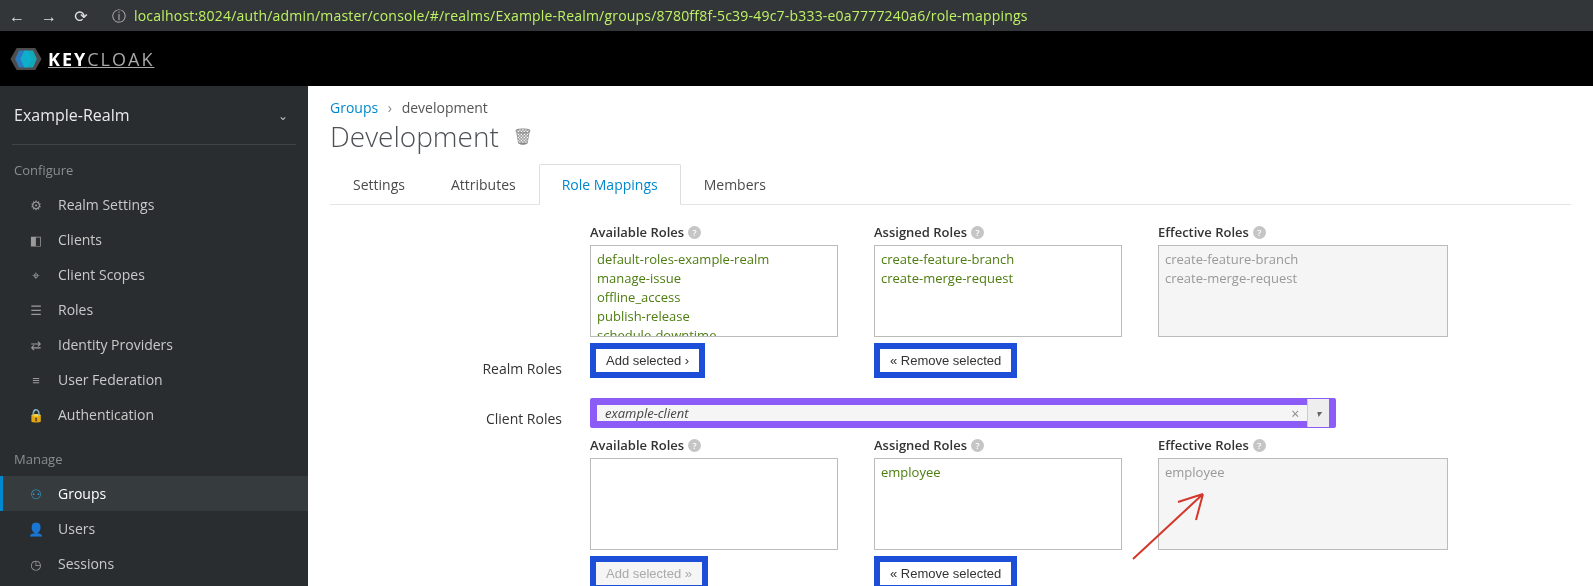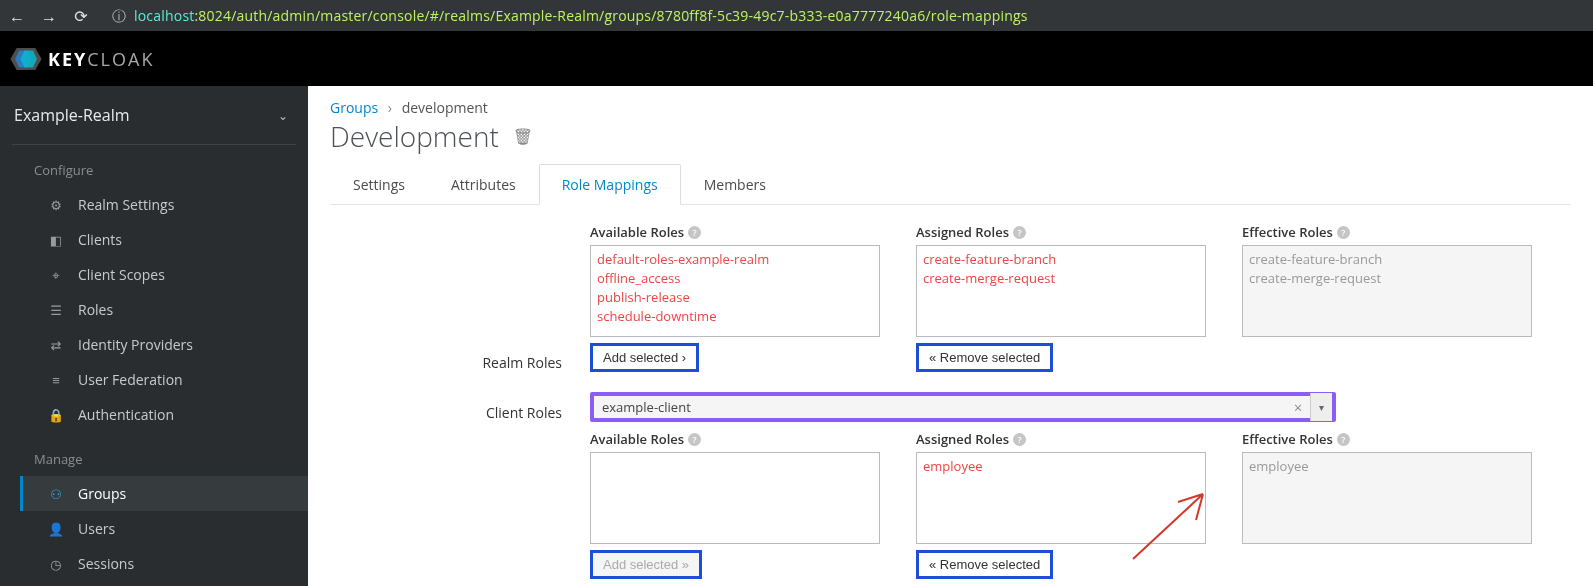--- a/index.html
+++ b/index.html
@@ -4,38 +4,38 @@
 <style>
   * { box-sizing: border-box; margin: 0; padding: 0; }
   body { font-family: "Open Sans", "Helvetica Neue", Helvetica, Arial, sans-serif; font-size: 14px; color: #333; background: #fff; width: 1593px; height: 586px; overflow: hidden; }
   
   
   .browser-bar { background: #323639; height: 31px; display: flex; align-items: center; padding: 0 8px; gap: 14px; }
   .nav-btn { color: #e0e0e0; cursor: pointer; font-size: 16px; width: 18px; text-align:center; }
   .url-area { display:flex; align-items:center; flex:1; background:transparent; color:#ccc; gap:8px; margin-left:8px;}
   .info-icon { color:#bbb; font-size:14px;}
   .url-text { color:#ddd; font-size:14px; letter-spacing:0.2px;}
-  .url-text .host { color:#5eead4; }
+  .url-text .host { color:#bef264; }
   .url-text .path { color:#bef264; }
 
   
   .top-header { background:#000; height:55px; display:flex; align-items:center; padding-left:10px;}
-  .logo-wrap { display:flex; align-items:center; gap:6px; color:#a9a9a9; font-weight:400; font-size:18px; letter-spacing:2px;}
+  .logo-wrap { display:flex; align-items:center; gap:6px; color:#a9a9a9; font-weight:400; font-size:18px; letter-spacing:2px;text-decoration:underline;}
   .logo-text strong { color:#fff; font-weight:700; }
 
   
   .sidebar { position:absolute; top:86px; left:0; width:308px; bottom:0; background:#292d2f; color:#d1d1d1; overflow:hidden;}
   .realm-select { padding: 18px 20px 14px 14px; font-size:16px; color:#e9e9e9; display:flex; justify-content:space-between; align-items:center; cursor:pointer;}
   .realm-select .chev { color:#bbb; font-size:12px;}
   .side-hr { border:0; border-top:1px solid #3f4346; margin:4px 12px 10px 12px;}
   .side-heading { color:#8a8d8f; font-size:13px; padding:6px 14px 8px 14px;}
   .side-item { display:flex; align-items:center; gap:14px; padding:8px 14px 8px 28px; color:#c9c9c9; cursor:pointer; font-size:14px;}
   .side-item .icon { width:16px; color:#9a9a9a; text-align:center; font-size:13px;}
   .side-item.active { background:#363b3e; color:#fff; border-left:3px solid #0088ce; padding-left:25px;}
-  .side-group { margin-bottom:6px;padding-left:20px;}
+  .side-group { margin-bottom:6px;}
   .side-spacer { height:6px;}
 
   
   .main { position:absolute; top:86px; left:308px; right:0; bottom:0; background:#fff; overflow:auto; padding:12px 22px 30px 22px;}
   .breadcrumb { color:#0088ce; font-size:14px; }
   .breadcrumb .crumb-sep { color:#888; margin:0 6px;}
   .breadcrumb .crumb-cur { color:#555;}
   .page-title-row { display:flex; align-items:center; gap:14px; margin-bottom:8px;}
   .page-title { font-size:28px; font-weight:300; color:#4d5156;}
   .trash-icon { color:#888; font-size:16px; cursor:pointer;}
@@ -43,37 +43,37 @@
   
   .tabs { border-bottom:1px solid #e4e4e4; display:flex; gap:0; margin-bottom:18px;}
   .tab { padding:10px 22px; color:#4b4b4b; cursor:pointer; font-size:14px; border:1px solid transparent; border-bottom:none; position:relative; top:1px;}
   .tab.active { color:#0088ce; border-color:#ddd; border-bottom:1px solid #fff; background:#fff; border-radius:2px 2px 0 0;}
 
   
   .form-row { display:flex; align-items:flex-end; margin-bottom:20px;}
   .form-label-col { width:260px; text-align:right; padding-right:28px; padding-top:6px; font-size:14px; color:#333;}
   .form-body-col { flex:1; display:flex; gap:36px;}
   .col-block { display:flex; flex-direction:column; }
-  .col-block.narrow { width:290px;}
+  .col-block.narrow { width:248px;}
   .col-block.wide { width:290px;}
 
   .subhead { font-weight:600; font-size:13px; color:#333; margin-bottom:4px; display:flex; align-items:center; gap:4px;}
   .qmark { display:inline-block; width:13px; height:13px; border-radius:50%; background:#c5c5c5; color:#fff; font-size:9px; line-height:13px; text-align:center; cursor:help;}
 
-  .listbox { border:1px solid #bbb; height:92px; overflow-y:scroll; padding:4px 6px; font-size:13px; color:#ef4444; background:#fff;}
+  .listbox { border:1px solid #bbb; height:92px; overflow-y:scroll; padding:4px 6px; font-size:13px; color:#4d7c0f; background:#fff;}
   .listbox.ro { background:#f5f5f5; color:#999; overflow:hidden;}
   .listbox .opt { padding:1px 0; cursor:default; line-height:1.3;}
   .listbox::-webkit-scrollbar { width:16px; }
   .listbox::-webkit-scrollbar-thumb { background:#c0c0c0; }
   .listbox::-webkit-scrollbar-track { background:#eee; }
 
-  .btn { border:3px solid #1d4ed8; background:#fff; color:#333; font-size:13px; padding:4px 10px; cursor:pointer; margin-top:6px; display:inline-block; width:fit-content;}
+  .btn { border:6px solid #1d4ed8; background:#fff; color:#333; font-size:13px; padding:4px 10px; cursor:pointer; margin-top:6px; display:inline-block; width:fit-content;}
   .btn.disabled { color:#aaa; cursor:not-allowed; background:#f5f5f5;}
 
-  .client-select { width:746px; border:4px solid #8b5cf6; border-radius:2px; background:#f5f5f5; height:30px; display:flex; align-items:center; padding:0 8px; font-size:13px; color:#444; position:relative;}
+  .client-select { width:746px; border:7px solid #8b5cf6; border-radius:2px; background:#f5f5f5; height:30px; display:flex; align-items:center; padding:0 8px; font-size:13px; color:#444; position:relative;font-style:italic;}
   .client-select .clear { margin-left:auto; color:#888; cursor:pointer; font-size:14px; padding:0 8px;}
   .client-select .dd { width:22px; height:28px; border-left:1px solid #ccc; display:flex; align-items:center; justify-content:center; color:#666; font-size:10px; background:#eee; margin-right:-8px; cursor:pointer;}
 
   
   .annot-arrow { position:absolute; pointer-events:none; }
 
   svg.logo-svg { width:32px; height:28px; }
 </style>
 </head>
 <body>
@@ -179,20 +179,21 @@
   <div class="form-row">
     <div class="form-label-col">Realm Roles</div>
     <div class="form-body-col">
       <div class="col-block narrow">
         <div class="subhead">
             <span>Available Roles</span>
             <span class="qmark">?</span>
           </div>
         <div class="listbox" id="realm-available">
             <div class="opt">default-roles-example-realm</div>
+            <div class="opt">manage-issue</div>
             <div class="opt">offline_access</div>
             <div class="opt">publish-release</div>
             <div class="opt">schedule-downtime</div>
           </div>
         <button class="btn">Add selected ›</button>
       </div>
       <div class="col-block narrow">
         <div class="subhead">
             <span>Assigned Roles</span>
             <span class="qmark">?</span>

